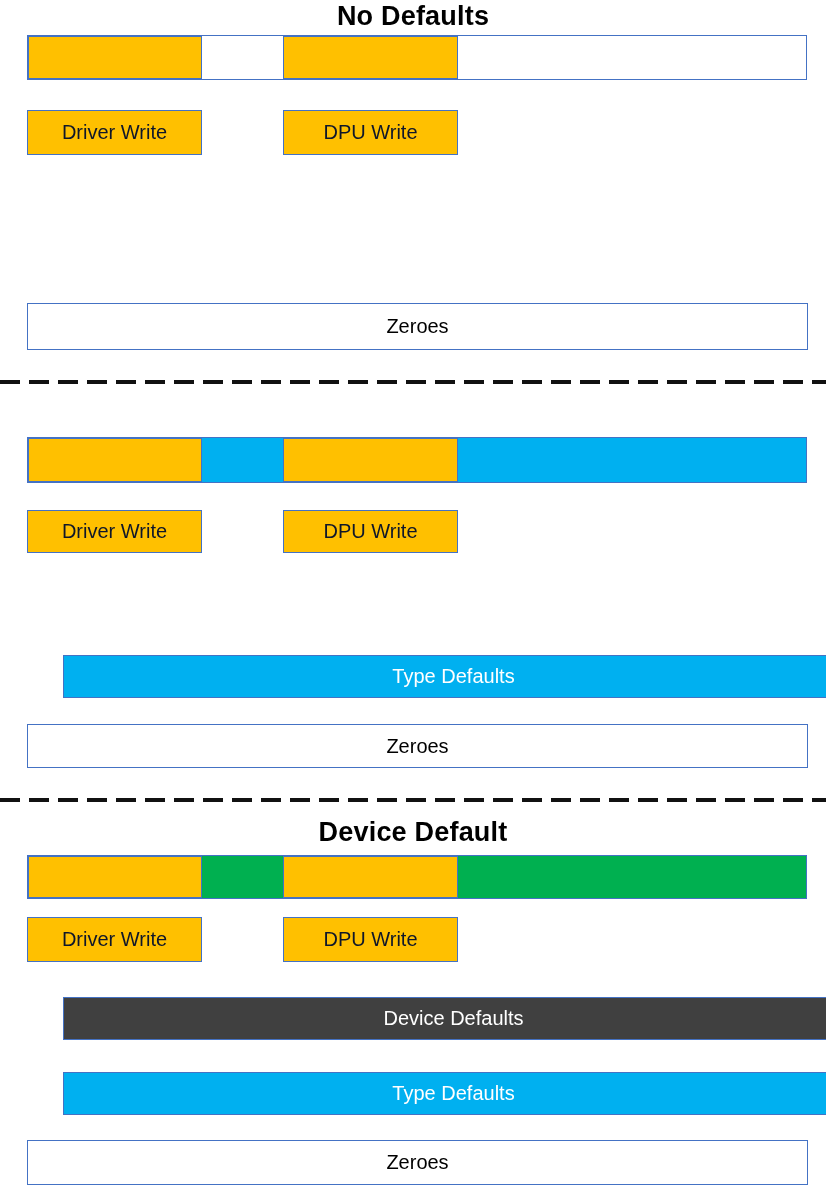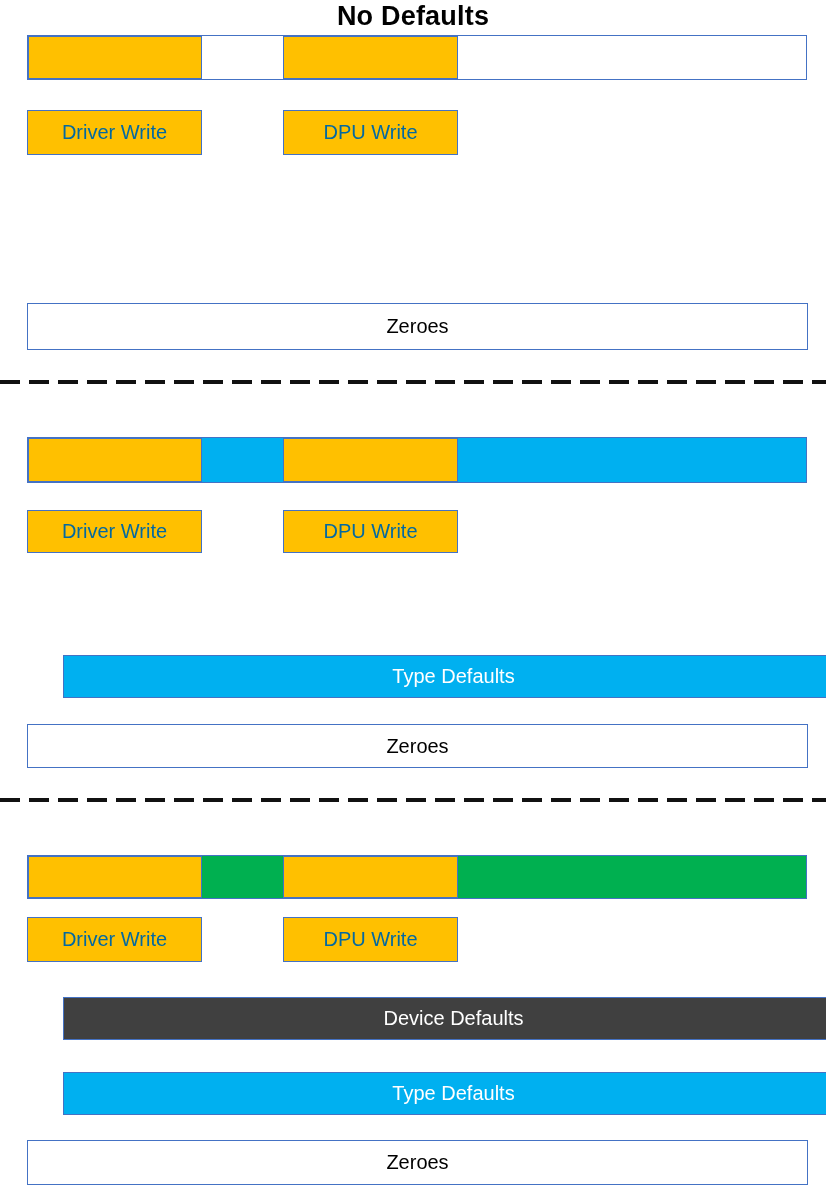--- a/index.html
+++ b/index.html
@@ -12,21 +12,21 @@
   .membar{position:absolute;left:27px;width:780px;box-sizing:border-box;
           border:1.5px solid #4472C4;display:flex;align-items:stretch;}
   .seg{box-sizing:border-box;}
   .seg-w1{width:174px;border:1.5px solid #4472C4;}
   .seg-gap{width:81px;}
   .seg-w2{width:175px;border:1.5px solid #4472C4;}
   .seg-rest{flex:1;}
 
   .writebox{position:absolute;width:175px;box-sizing:border-box;border:1.5px solid #4472C4;
             display:flex;align-items:center;justify-content:center;
-            font-size:20px;color:#0369a1;}
+            font-size:20px;color:#0f172a;}
 
   .layer{position:absolute;left:27px;width:781px;box-sizing:border-box;border:1.5px solid #4472C4;
          display:flex;align-items:center;justify-content:center;font-size:20px;}
   .t-dark{color:#000;}
   .t-light{color:#fff;margin-left:36px;}
 
   .divider{position:absolute;left:0;width:826px;height:4px;
            background:repeating-linear-gradient(90deg,#111 0,#111 20px,transparent 20px,transparent 29px);}
 </style>
 </head>
@@ -73,20 +73,21 @@
 
   <div class="layer t-light" style="top: 655px; height: 43px; background: rgb(0, 176, 240);">
     <span>Type Defaults</span>
   </div>
   <div class="layer t-dark" style="top: 724px; height: 44px; background: rgb(255, 255, 255);">
     <span>Zeroes</span>
   </div>
 
   <div class="divider" style="top:798px;"></div>
 
+  <h2 class="title" style="top:816px;">Device Default</h2>
 
   <div class="membar" style="top: 855px; height: 44px; background: rgb(0, 176, 80);">
     <div class="seg seg-w1" style="background: rgb(255, 192, 0);"></div>
     <div class="seg seg-gap" style="background: rgb(0, 176, 80);"></div>
     <div class="seg seg-w2" style="background: rgb(255, 192, 0);"></div>
     <div class="seg seg-rest" style="background: rgb(0, 176, 80);"></div>
   </div>
 
   <div class="writebox" style="top: 917px; height: 45px; left: 27px; background: rgb(255, 192, 0);">
     <span>Driver Write</span>

